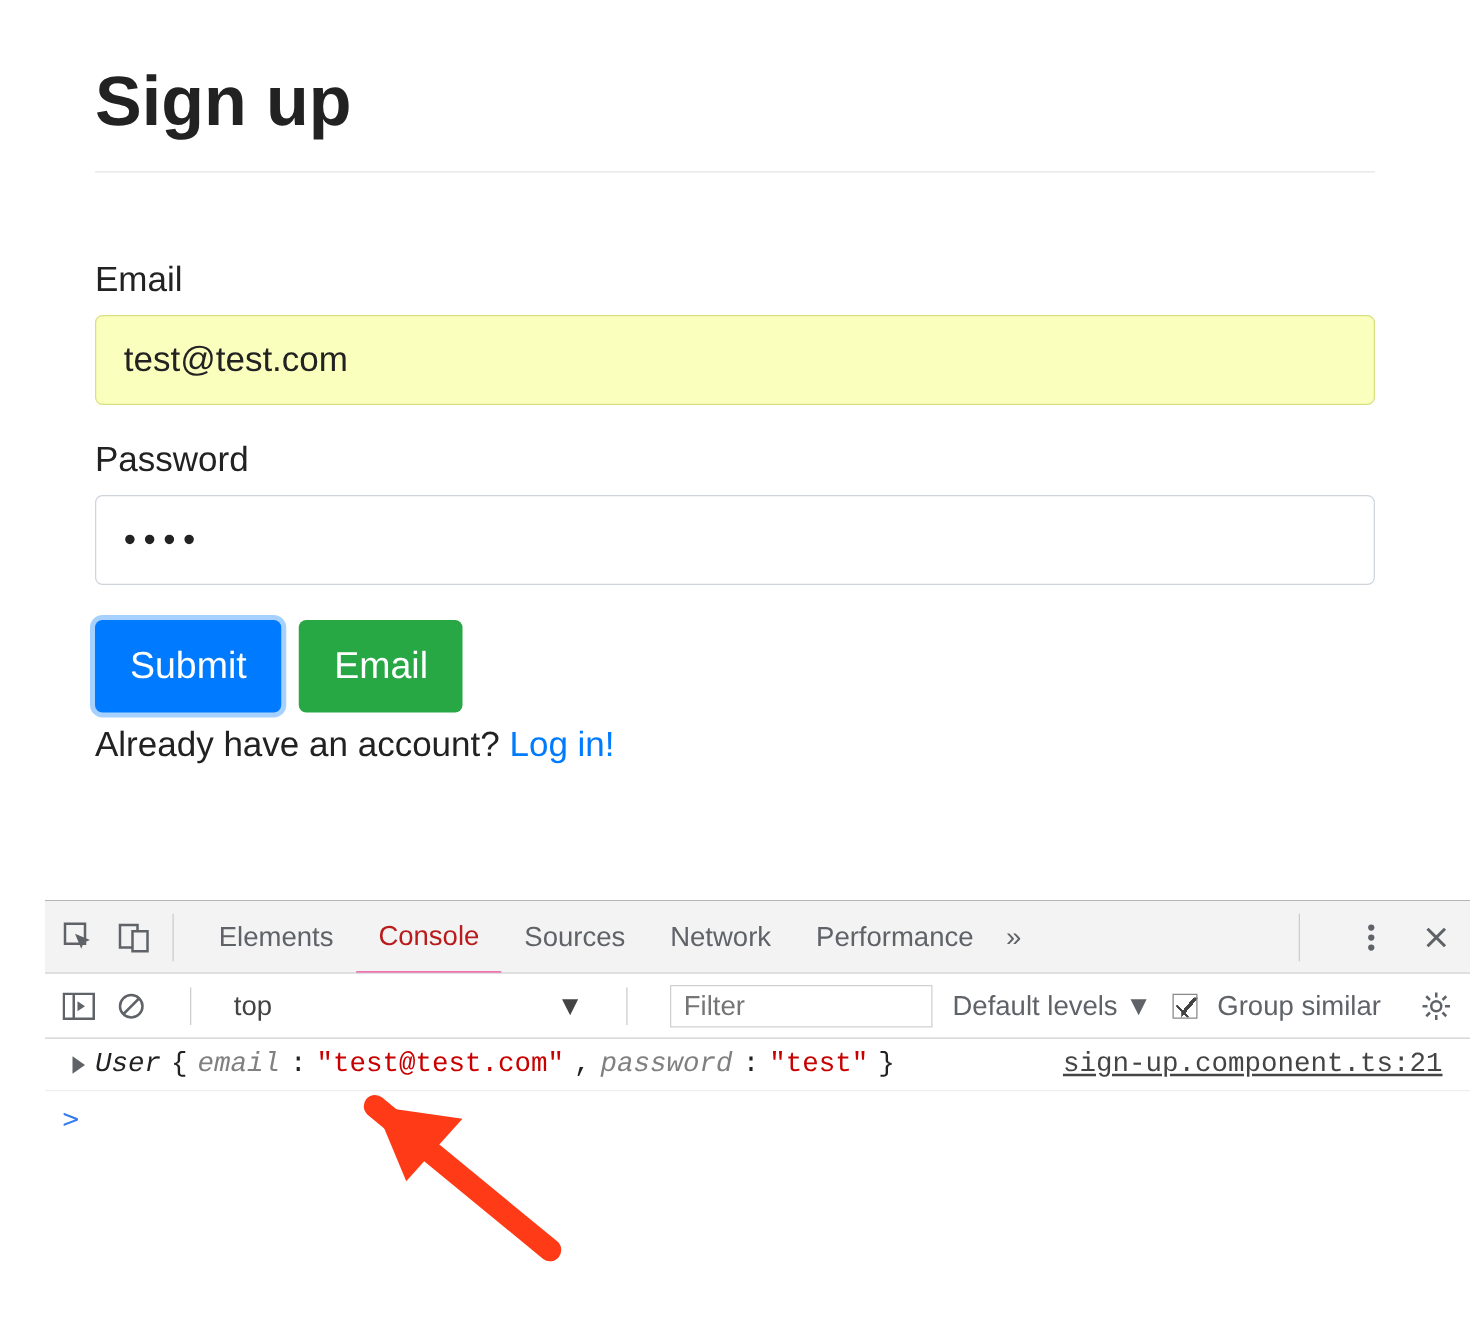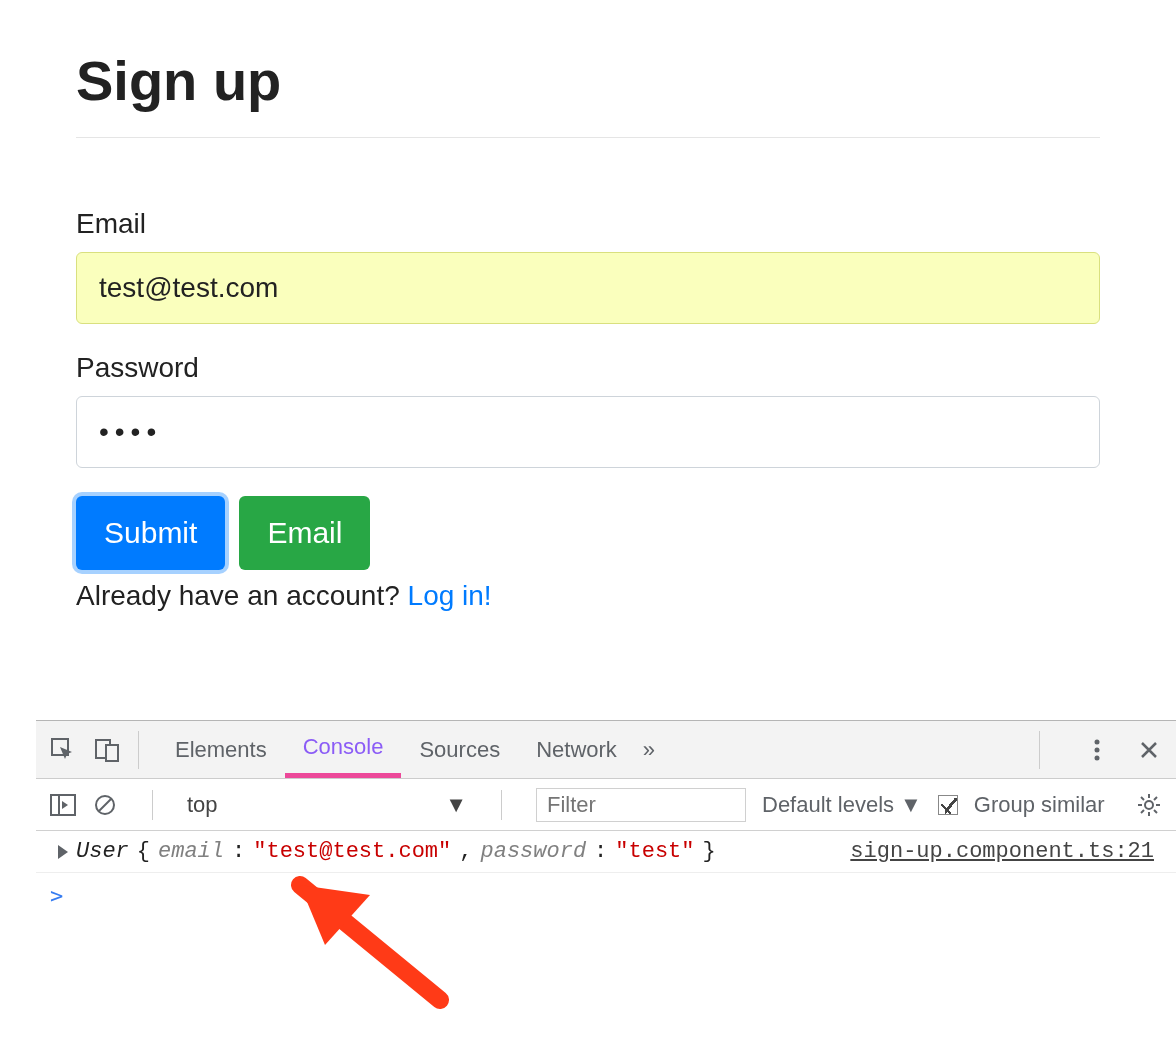--- a/index.html
+++ b/index.html
@@ -107,22 +107,22 @@
       margin: 0 18px;
     }
     .dt-tab {
       padding: 0 18px;
       height: 100%;
       display: flex; align-items: center;
       cursor: pointer;
       color: #5f6368;
     }
     .dt-tab.active {
-      color: #8b5cf6;
-      border-bottom: 5px solid #ec4899;
+      color: #b91c1c;
+      border-bottom: 1px solid #ec4899;
     }
     .dt-more { margin-left: 8px; color: #5f6368; }
     .dt-right { margin-left: auto; display: flex; align-items: center; gap: 26px; }
 
     .dt-toolbar {
       height: 52px;
       background: #fff;
       border-bottom: 1px solid #d0d0d0;
       display: flex;
       align-items: center;
@@ -240,20 +240,21 @@
       <svg width="26" height="26" viewBox="0 0 26 26">
           <rect x="2" y="3" width="14" height="18" fill="none" stroke="#5f6368" stroke-width="2"></rect>
           <rect x="12" y="8" width="12" height="16" fill="#f3f3f3" stroke="#5f6368" stroke-width="2"></rect>
         </svg>
     </span>
     <span class="dt-sep"></span>
     <div class="dt-tab">Elements</div>
     <div class="dt-tab active">Console</div>
     <div class="dt-tab">Sources</div>
     <div class="dt-tab">Network</div>
+    <div class="dt-tab">Performance</div>
     <div class="dt-more">»</div>
     <div class="dt-right">
       <span class="dt-sep"></span>
       <span class="dt-icon">
         <svg width="8" height="26" viewBox="0 0 8 26">
             <circle cx="4" cy="5" r="2.5" fill="#5f6368"></circle>
             <circle cx="4" cy="13" r="2.5" fill="#5f6368"></circle>
             <circle cx="4" cy="21" r="2.5" fill="#5f6368"></circle>
           </svg>
       </span>

